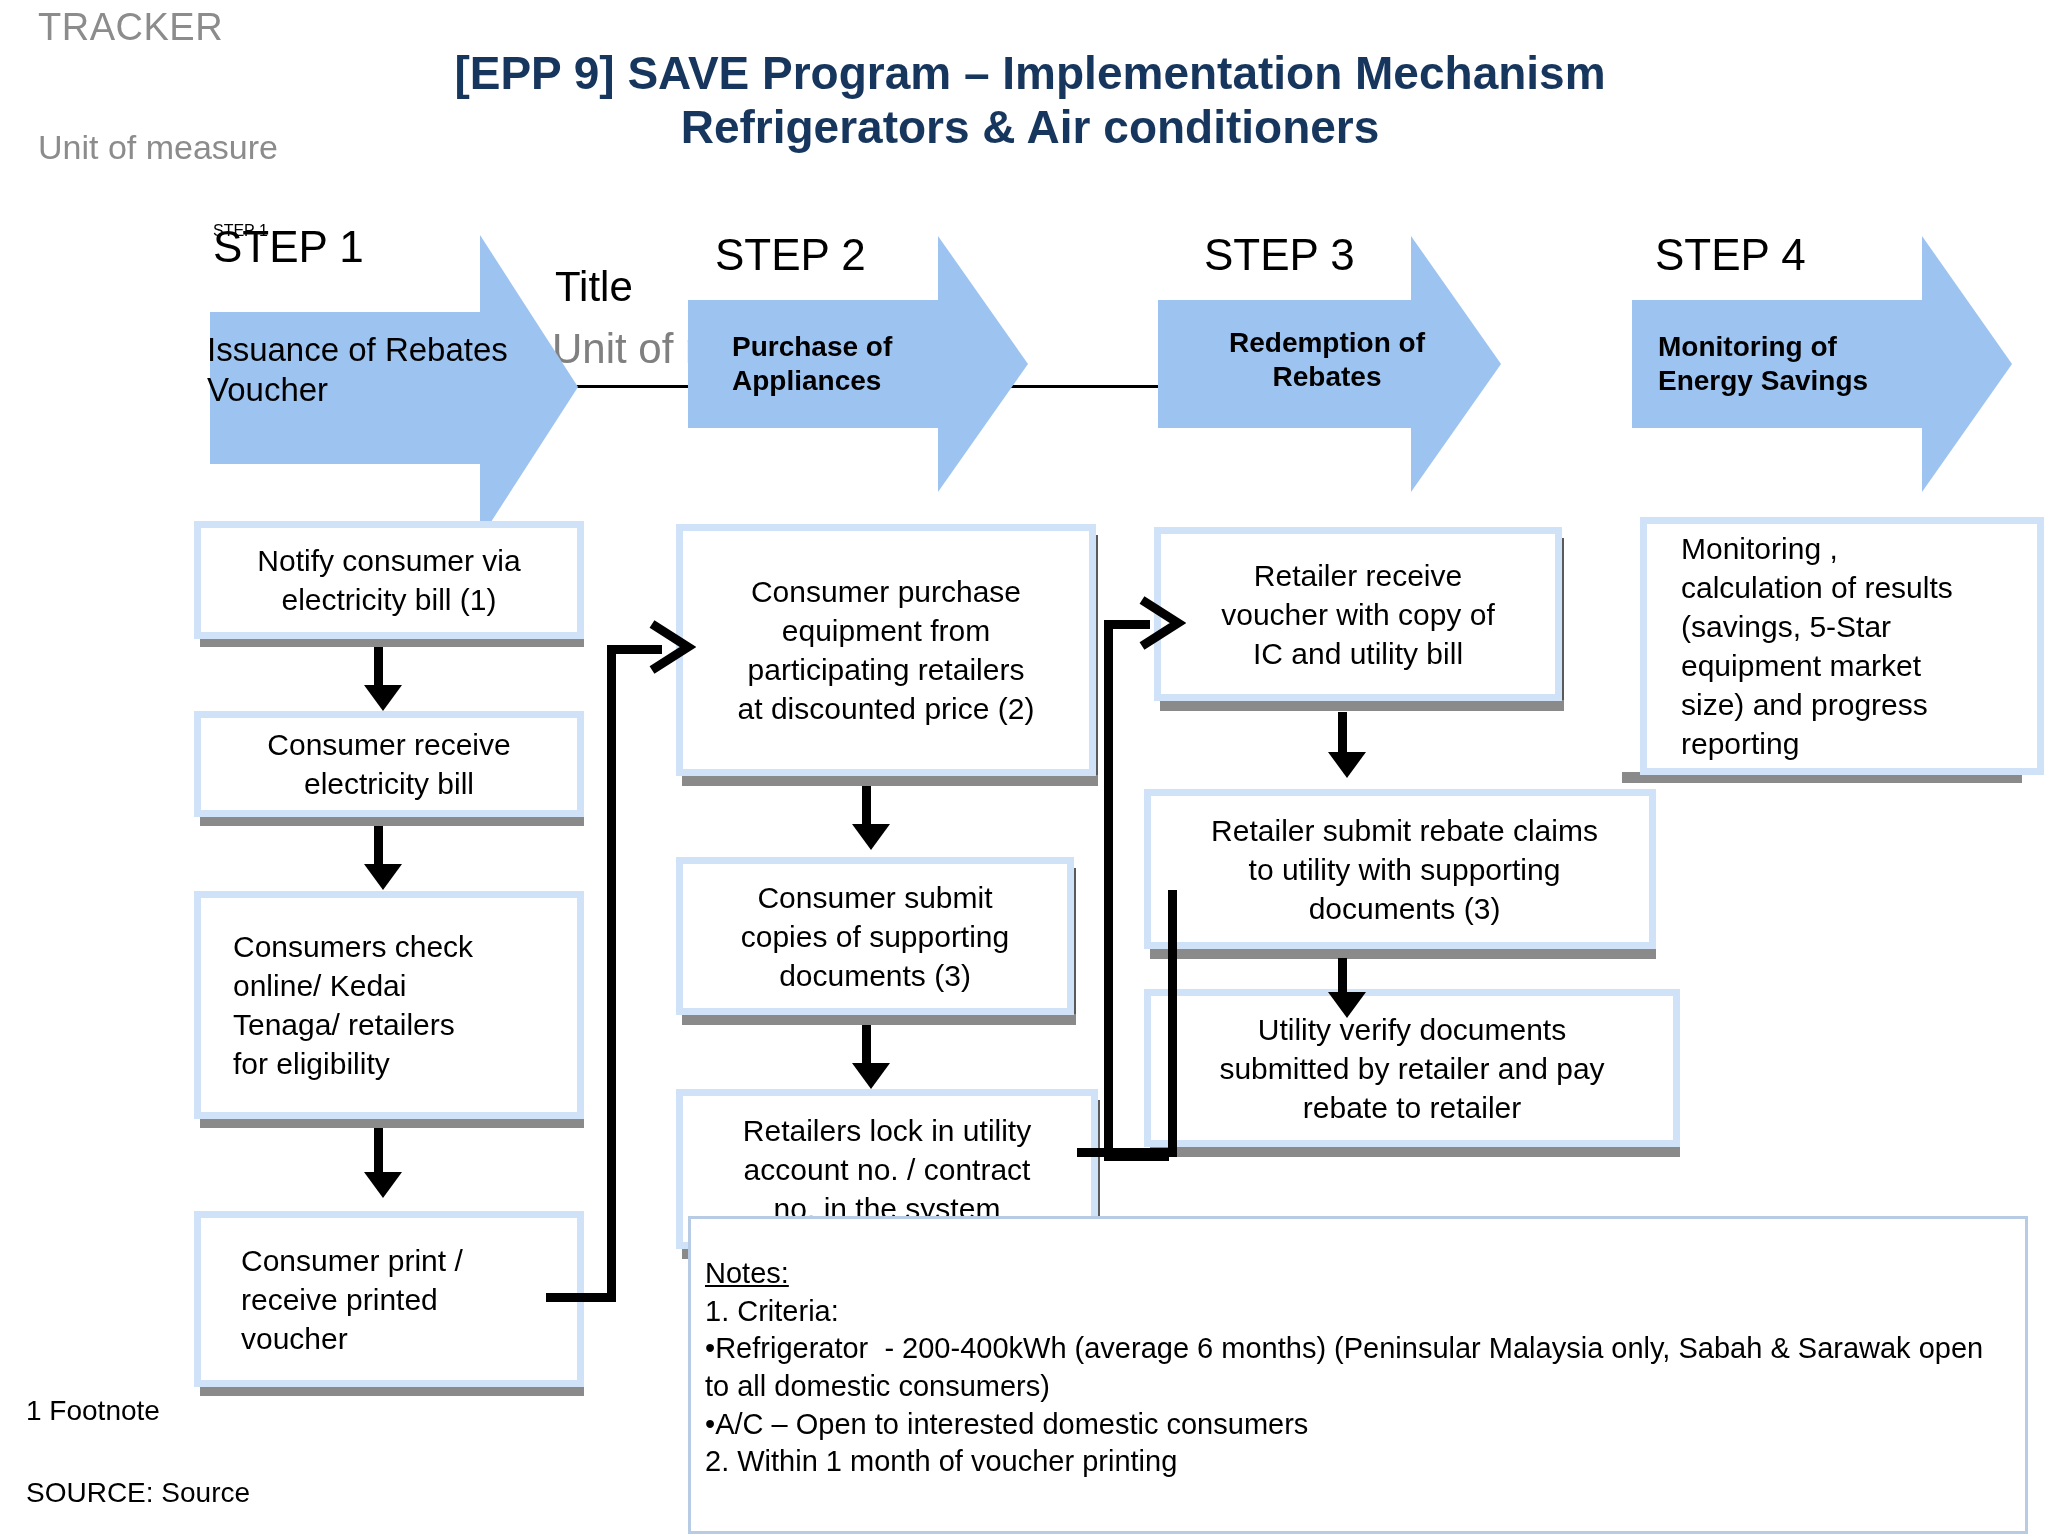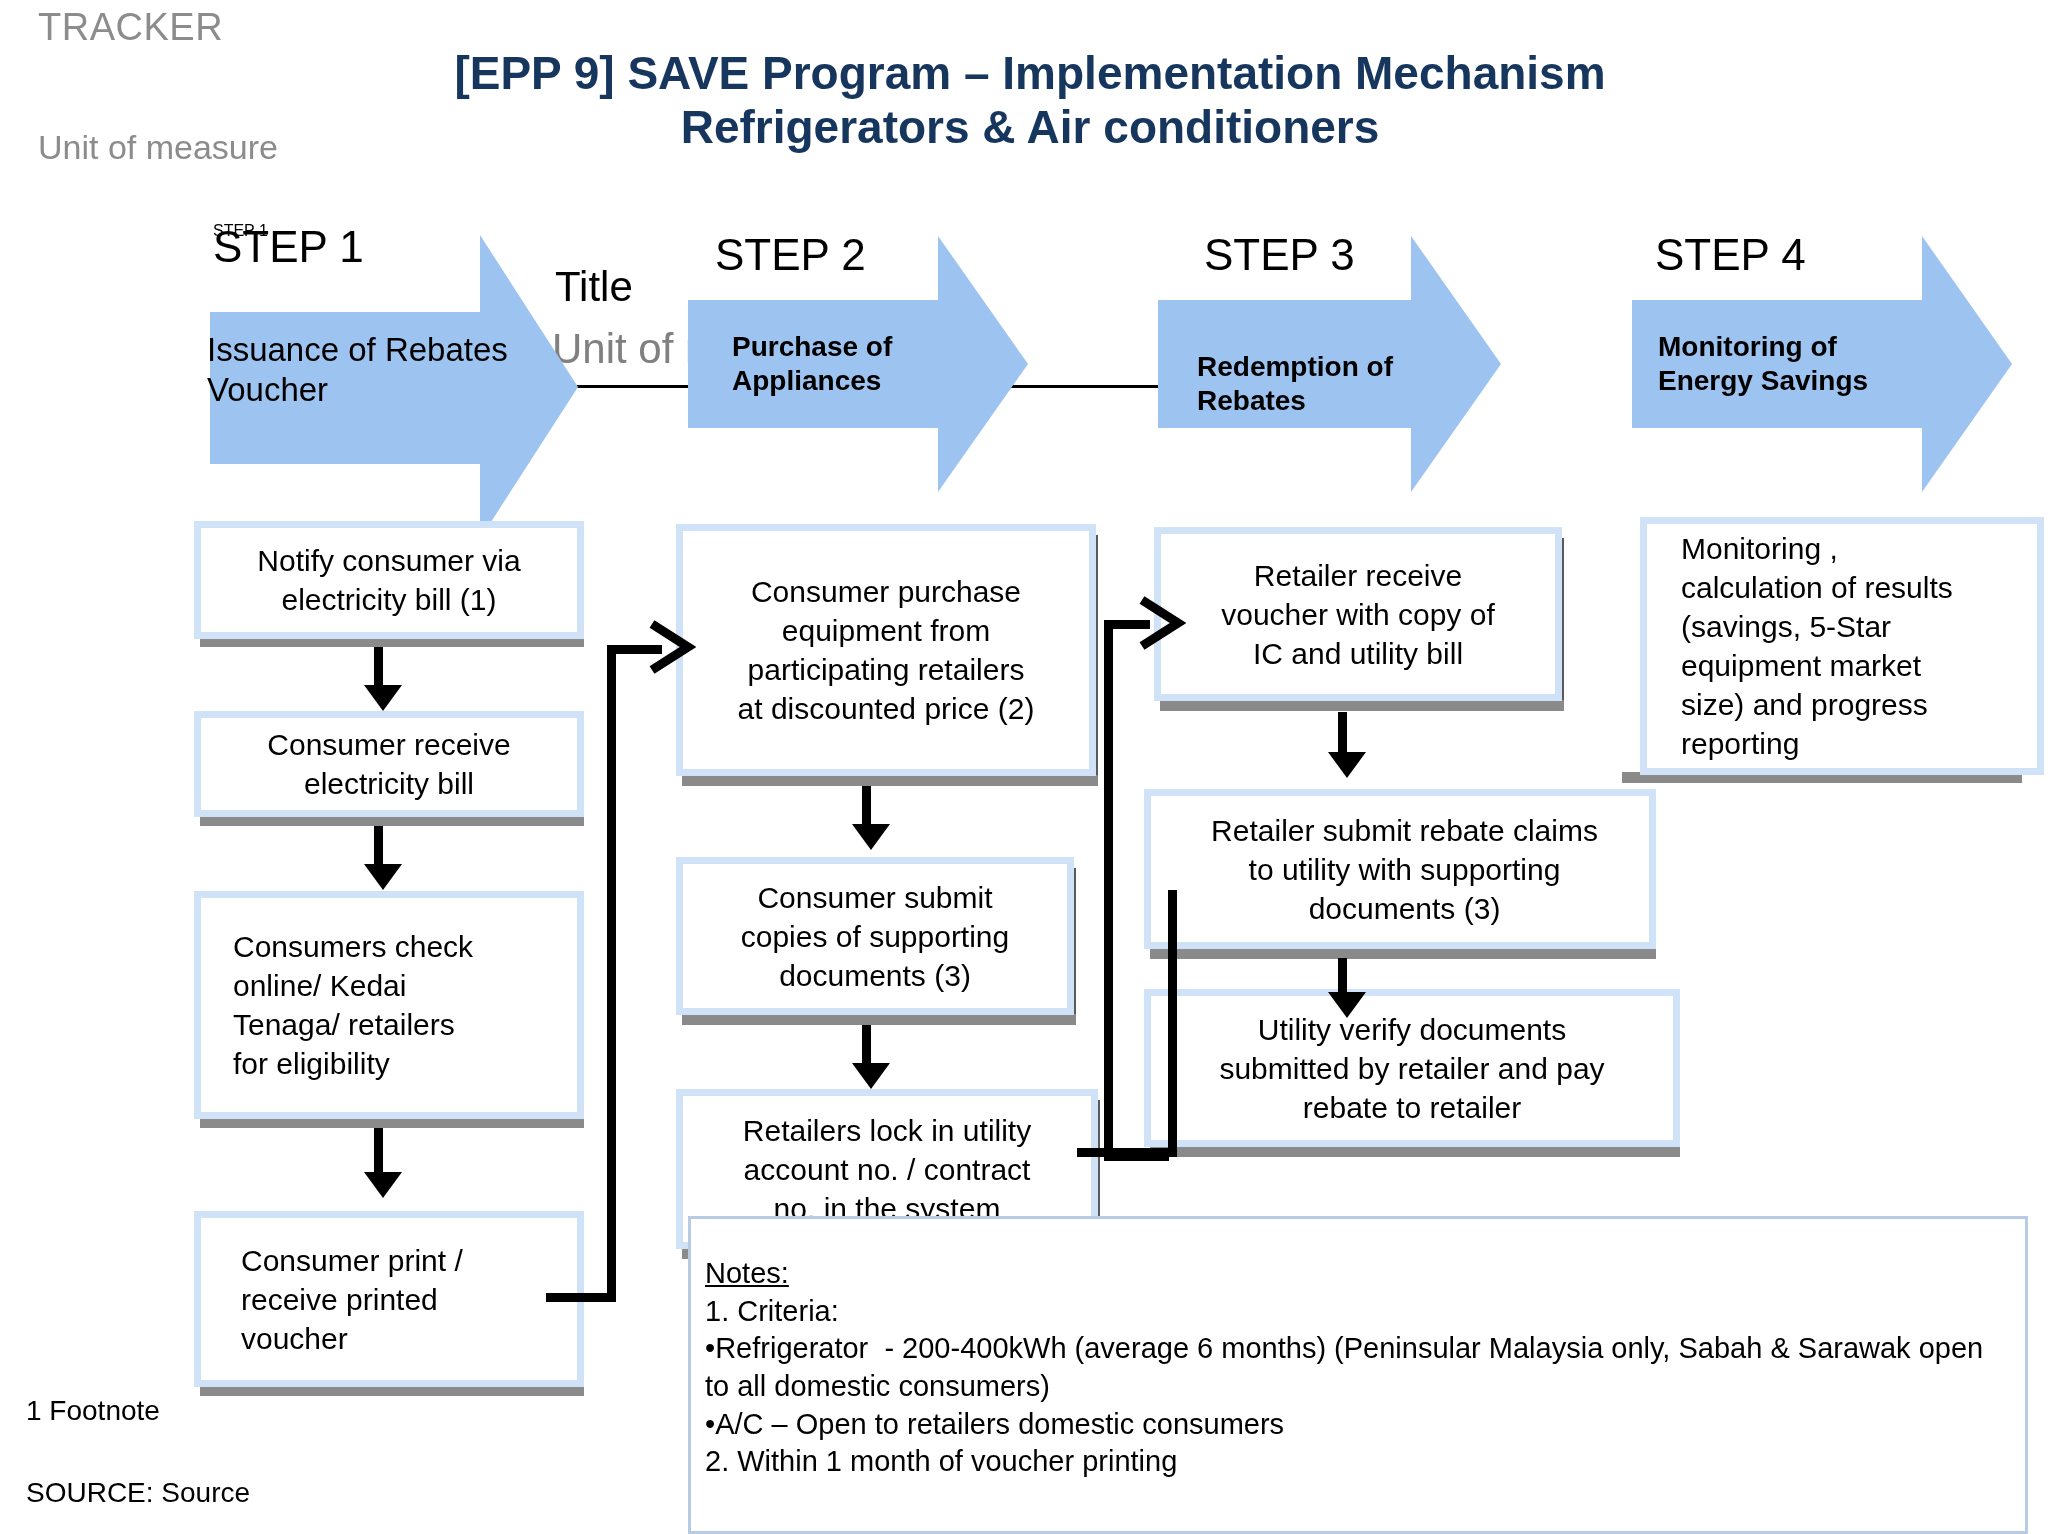--- a/index.html
+++ b/index.html
@@ -164,21 +164,21 @@
 
 <div class="abs" style="left:688px; top:300px; width:250px; height:128px; background:#9dc3f0; z-index:3;"></div>
 <div class="abs" style="left:938px; top:236px; width:0; height:0; border-top:128px solid transparent; border-bottom:128px solid transparent; border-left:90px solid #9dc3f0; z-index:3;"></div>
 <div class="abs" style="left:715px; top:230px; font-size:44px; color:#000; z-index:5;">STEP 2</div>
 <div class="abs step-caption" style="left:732px; top:330px; z-index:5; width:250px;">Purchase of
 Appliances</div>
 
 <div class="abs" style="left:1158px; top:300px; width:253px; height:128px; background:#9dc3f0; z-index:3;"></div>
 <div class="abs" style="left:1411px; top:236px; width:0; height:0; border-top:128px solid transparent; border-bottom:128px solid transparent; border-left:90px solid #9dc3f0; z-index:3;"></div>
 <div class="abs" style="left:1204px; top:230px; font-size:44px; color:#000; z-index:5;">STEP 3</div>
-<div class="abs step-caption" style="left:1197px; top:350px; z-index:5; width:260px;">Redemption of
+<div class="abs step-caption" style="left:1197px; top:326px; z-index:5; width:260px;text-align:center;">Redemption of
 Rebates</div>
 
 <div class="abs" style="left:1632px; top:300px; width:290px; height:128px; background:#9dc3f0; z-index:3;"></div>
 <div class="abs" style="left:1922px; top:236px; width:0; height:0; border-top:128px solid transparent; border-bottom:128px solid transparent; border-left:90px solid #9dc3f0; z-index:3;"></div>
 <div class="abs" style="left:1655px; top:230px; font-size:44px; color:#000; z-index:5;">STEP 4</div>
 <div class="abs step-caption" style="left:1658px; top:330px; z-index:5; width:300px;">Monitoring of
 Energy Savings</div>
 
 <div class="abs" style="left:560px; top:385px; width:640px; height:3px; background:#000; z-index:1;"></div>
 
@@ -308,18 +308,18 @@
 (savings, 5-Star
 equipment market
 size) and progress
 reporting</span>
 </div>
 
 <div id="notes-box">
   <div id="notes-title">Notes:</div>
   <div class="note-line">1. Criteria:</div>
   <div class="note-line">•Refrigerator  - 200-400kWh (average 6 months) (Peninsular Malaysia only, Sabah &amp; Sarawak open to all domestic consumers)</div>
-  <div class="note-line">•A/C – Open to retailers domestic consumers</div>
+  <div class="note-line">•A/C – Open to interested domestic consumers</div>
   <div class="note-line">2. Within 1 month of voucher printing</div>
 </div>
 
 <div class="abs" id="footnote">1 Footnote</div>
 <div class="abs" id="source">SOURCE: Source</div>
 
 </body></html>

